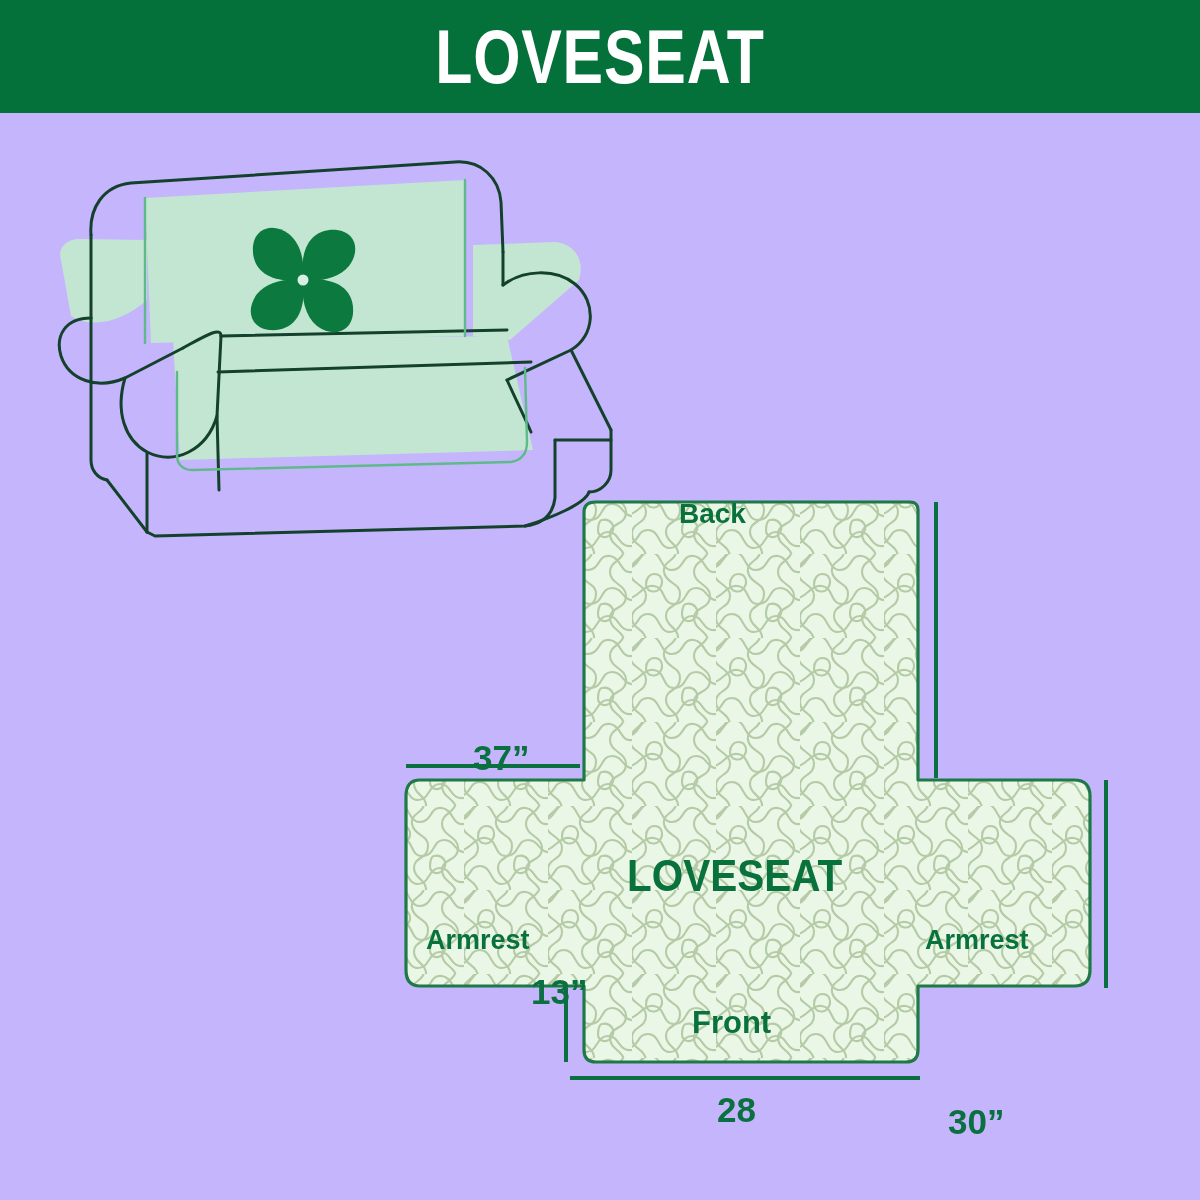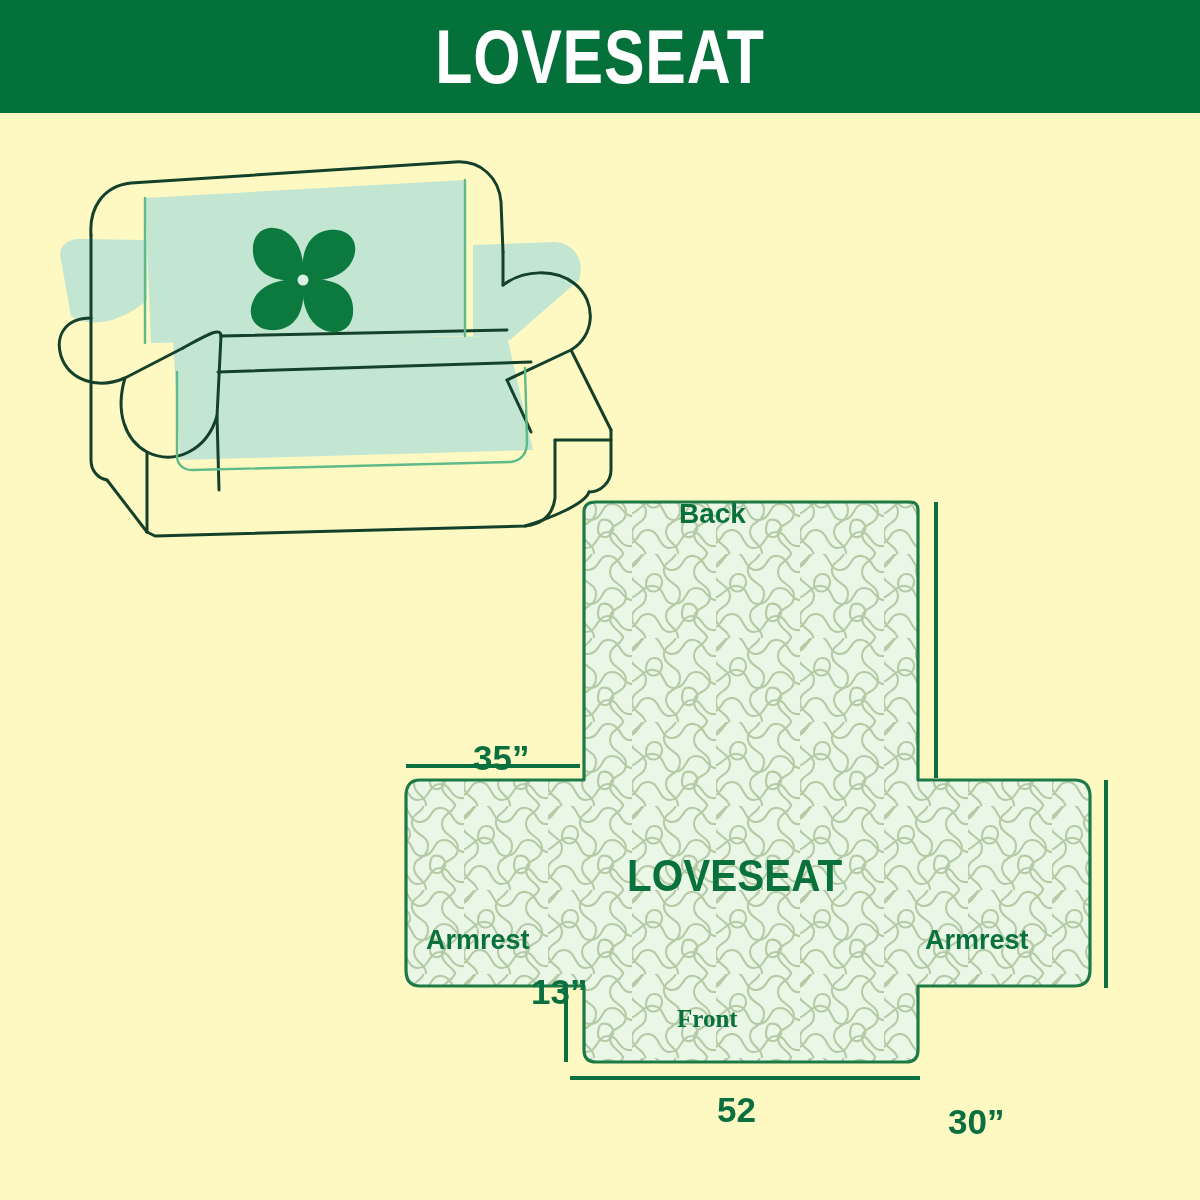--- a/index.html
+++ b/index.html
@@ -13,21 +13,21 @@
     height: 1200px;
     overflow: hidden;
     font-family: "Liberation Sans", "DejaVu Sans", sans-serif;
     position: relative;
   }
 
   #page {
     position: relative;
     width: 1200px;
     height: 1200px;
-    background: #fef9c3;
+    background: #c4b5fd;
   }
 
   
   .header-banner {
     position: absolute;
     left: 0;
     top: 0;
     width: 1200px;
     height: 113px;
     background: #05713a;
@@ -66,21 +66,21 @@
   }
 
   .diagram-label {
     position: absolute;
     color: #08713c;
     font-family: "Liberation Sans", "DejaVu Sans", sans-serif;
     font-weight: bold;
     white-space: nowrap;
   }
   .label-back   { font-size: 28px; left: 299px; top: 28px; }
-  .label-front  { font-size: 25px; left: 297px; top: 535px; font-family: Liberation Serif, serif; }
+  .label-front  { font-size: 31px; left: 312px; top: 535px; }
   .label-loveseat {
     font-size: 44px;
     left: 247px;
     top: 381px;
     transform: scaleX(0.92);
     transform-origin: left center;
   }
   .label-armrest-left  { font-size: 27px; left: 46px; top: 455px; }
   .label-armrest-right { font-size: 27px; left: 545px; top: 455px; }
 
@@ -220,18 +220,18 @@
 
     
     <div class="diagram-label label-back">Back</div>
     <div class="diagram-label label-loveseat">LOVESEAT</div>
     <div class="diagram-label label-armrest-left">Armrest</div>
     <div class="diagram-label label-armrest-right">Armrest</div>
     <div class="diagram-label label-front">Front</div>
 
     <div class="dim-text dim-40">30”</div>
     
-    <div class="dim-text dim-24">35”</div>
+    <div class="dim-text dim-24">37”</div>
     <div class="dim-text dim-13">13”</div>
-    <div class="dim-text dim-46" style="left:337px; top:620px;">52</div>
+    <div class="dim-text dim-46" style="left:337px; top:620px;">28</div>
   </div>
 
 </div>
 
 </body></html>

